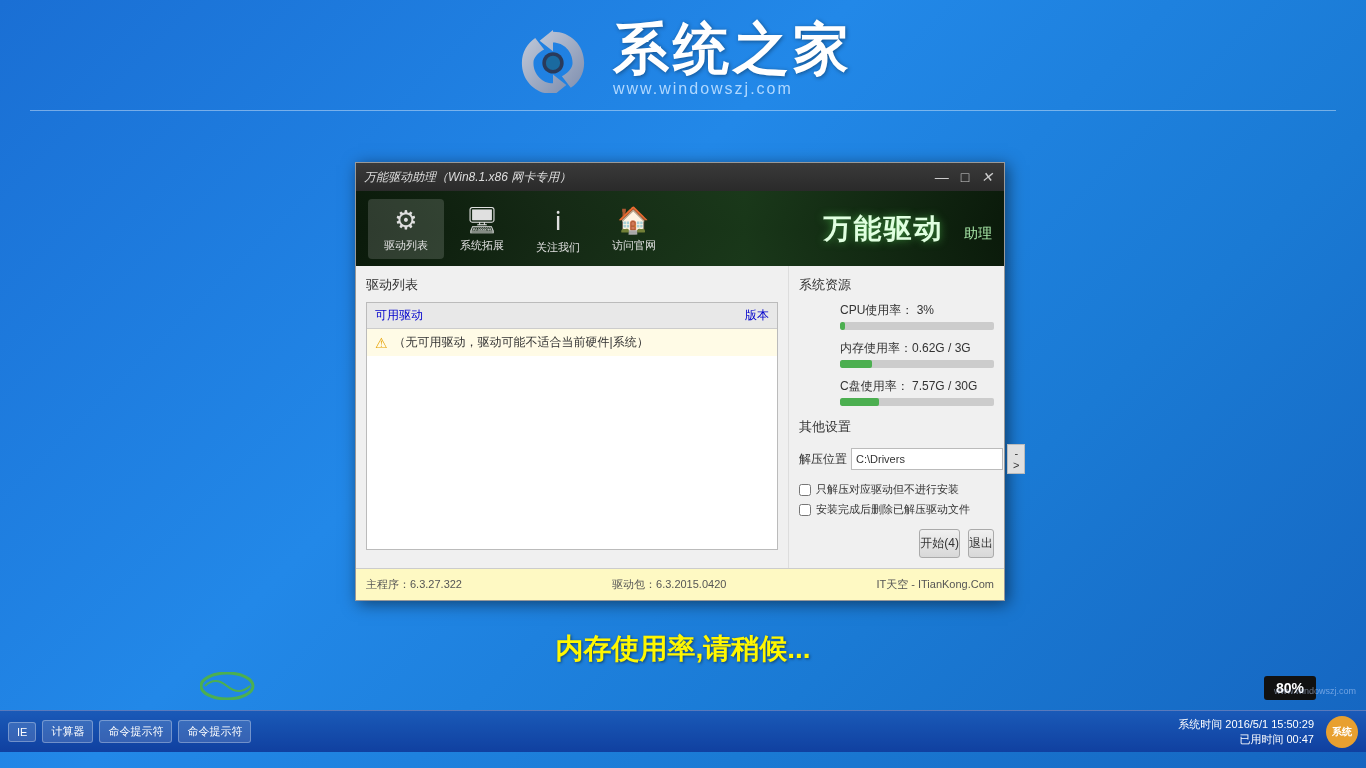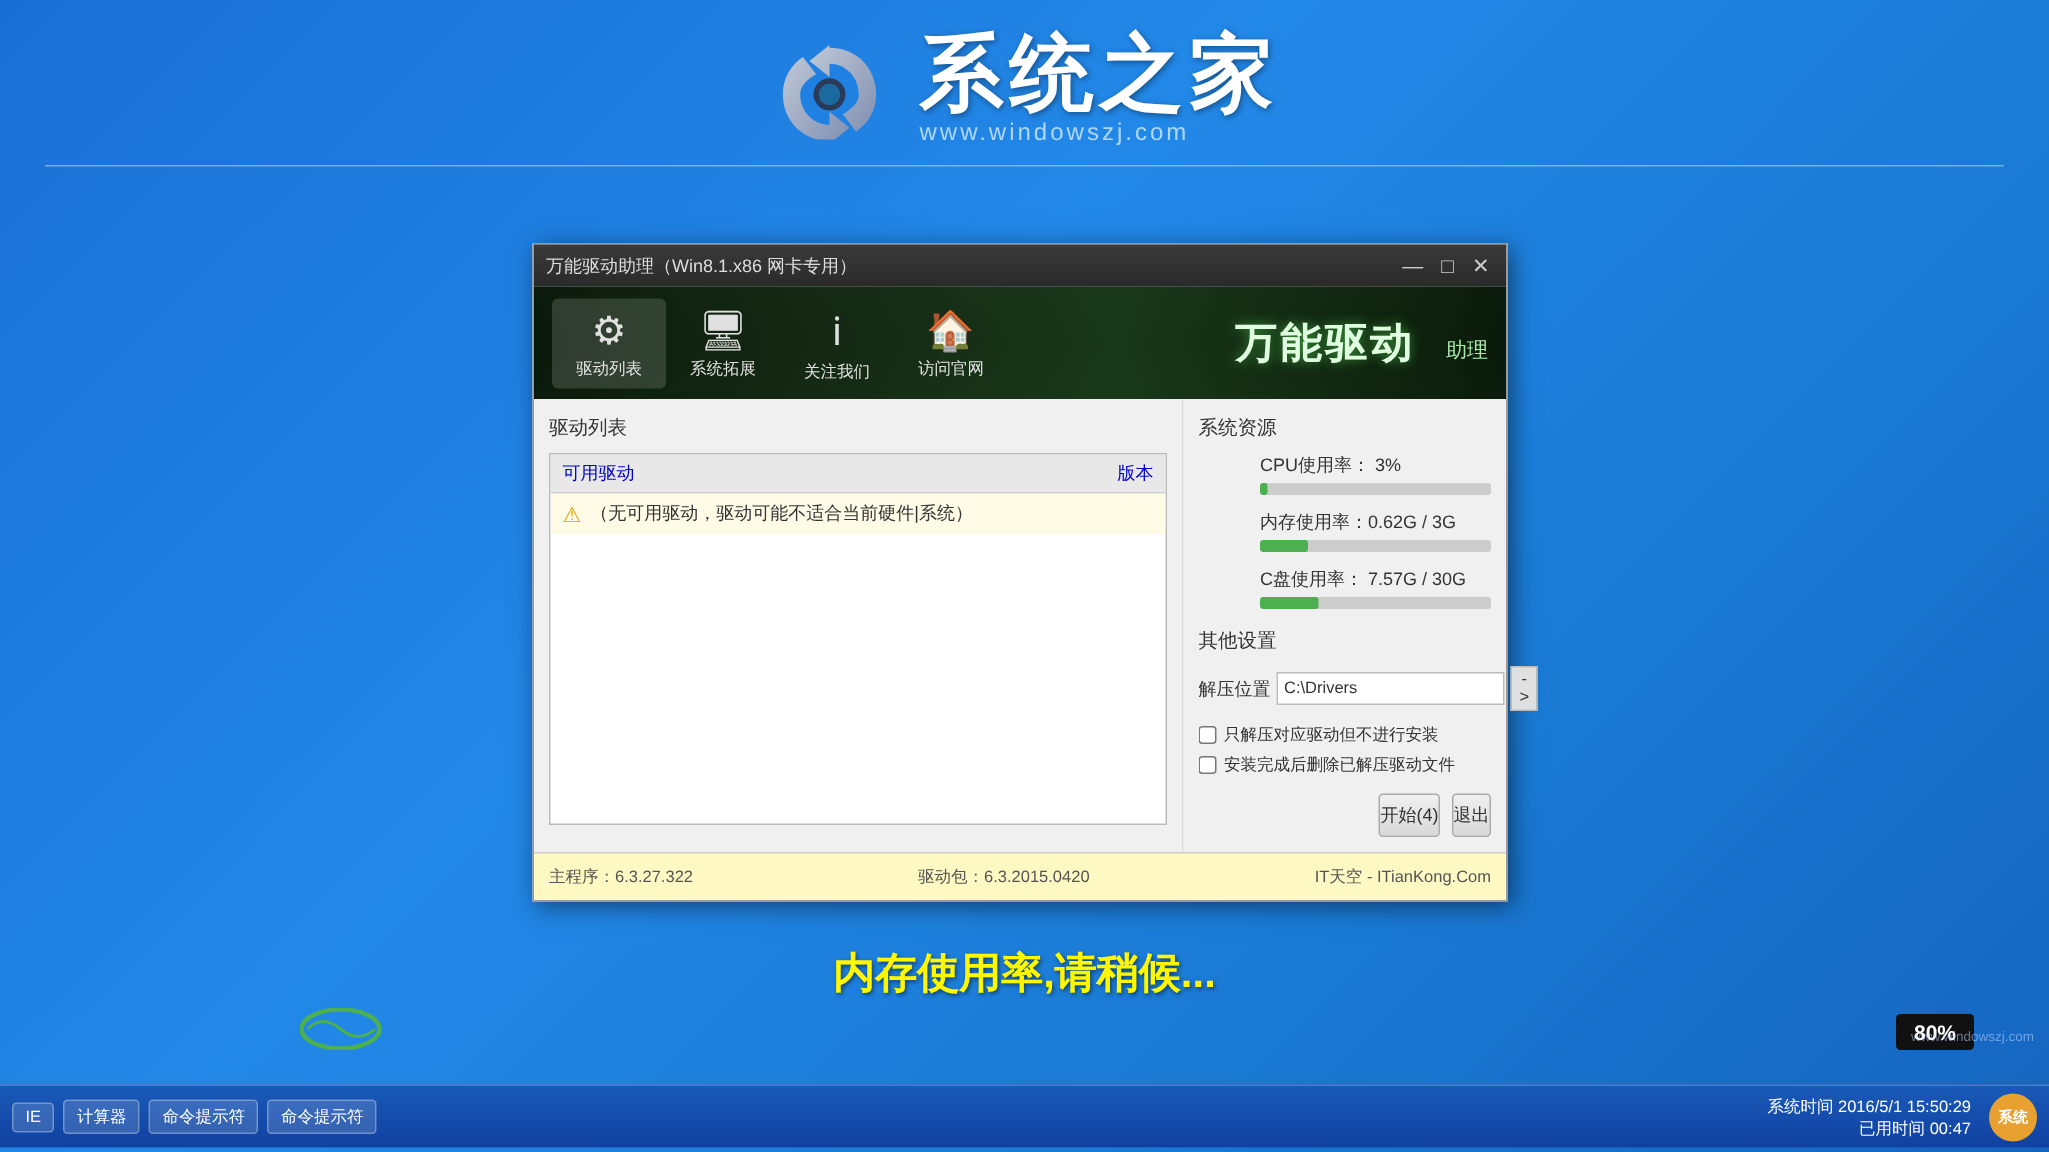--- a/index.html
+++ b/index.html
@@ -62,20 +62,21 @@
     }
 
     
     .title-bar {
       background: linear-gradient(180deg, #3a3a3a 0%, #2a2a2a 100%);
       display: flex;
       align-items: center;
       justify-content: space-between;
       padding: 4px 8px;
       height: 28px;
+      font-style: italic;
     }
     .title-text {
       color: #ddd;
       font-size: 12px;
     }
     .title-controls {
       display: flex;
       gap: 6px;
       align-items: center;
     }
@@ -311,21 +312,21 @@
       color: #fff;
       padding: 4px 12px;
       font-size: 14px;
       font-weight: bold;
       border-radius: 3px;
     }
 
     
     .taskbar {
       position: absolute;
-      bottom: 3px;
+      bottom: 16px;
       left: 0;
       right: 0;
       height: 42px;
       background: linear-gradient(180deg, #1a5ab8 0%, #1040a0 100%);
       display: flex;
       align-items: center;
       justify-content: space-between;
       padding: 0 8px;
       border-top: 1px solid rgba(255,255,255,0.3);
     }

